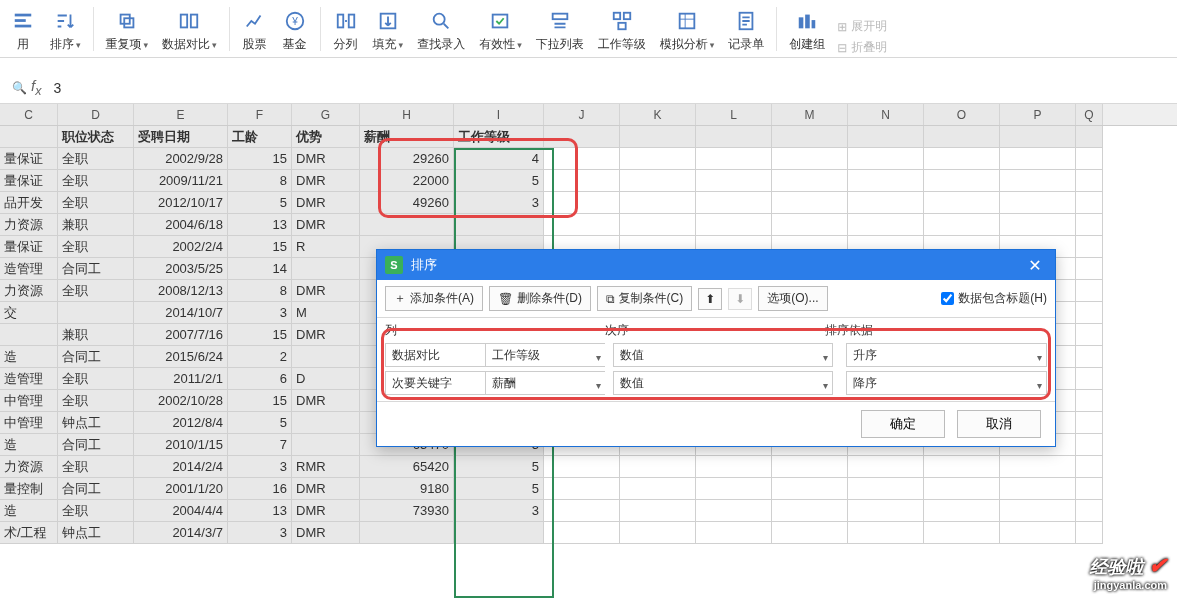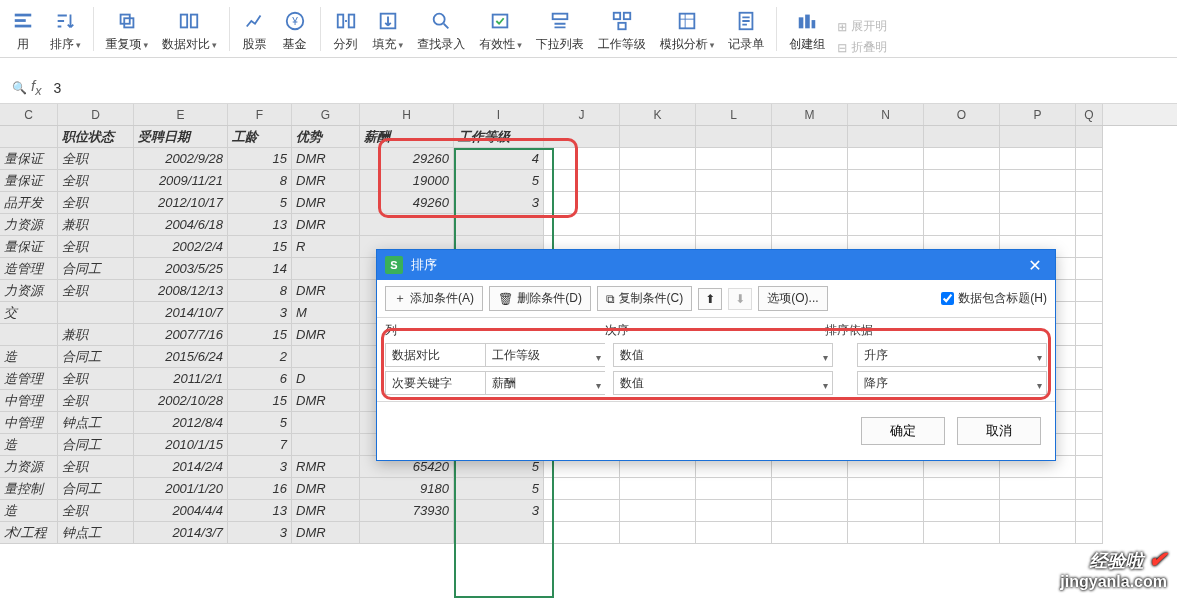--- a/index.html
+++ b/index.html
@@ -22,21 +22,21 @@
 .fx-bar .fx-ico { font-style: italic; color: #666; font-size: 15px; margin-right: 6px; }
 .fx-bar .fx-val { font-size: 14px; color: #333; padding-left: 6px; }
 .fx-bar .search-ico { margin-right: 4px; color: #666; }
 
 
 .col-headers { display: flex; height: 22px; background: #efefef; border-bottom: 1px solid #ccc; }
 .col-headers .ch { border-right: 1px solid #d4d4d4; text-align: center; line-height: 22px; font-size: 12px; color: #555; background: #e8e8e8; }
 
 
 .grid { position: relative; }
-.row { display: flex; height: 22px; font-style: italic; }
+.row { display: flex; height: 22px; }
 .cell { border-right: 1px solid #d0d0d0; border-bottom: 1px solid #d0d0d0; padding: 0 4px; line-height: 21px; font-size: 13px; overflow: hidden; white-space: nowrap; background: #e8e8e8; }
 .row.head .cell { font-weight: bold; background: #e8e8e8; }
 .cell.r { text-align: right; }
 .cell.white { background: #fff; }
 
 
 .redbox { position: absolute; border: 3px solid #e34545; border-radius: 10px; pointer-events: none; z-index: 50; }
 
 
 .dialog { position: absolute; top: 249px; left: 376px; width: 680px; background: #fff; border: 1px solid #1a6fd7; box-shadow: 0 4px 14px rgba(0,0,0,0.25); z-index: 100; }
@@ -56,29 +56,29 @@
 .dlg-grid-head div:nth-child(3) { width: 220px; }
 .dlg-grid-head div:nth-child(4) { flex: 1; }
 .dlg-rows { padding: 0 8px 4px 8px; }
 .dlg-row { display: flex; align-items: center; height: 28px; gap: 0; }
 .dlg-row .kw-label { width: 100px; border: 1px solid #ccc; border-right: none; height: 24px; line-height: 22px; padding: 0 6px; background: #fff; font-size: 12px; }
 .dlg-row .sel { border: 1px solid #ccc; height: 24px; line-height: 22px; padding: 0 6px; background: #fff; position: relative; font-size: 12px; }
 .dlg-row .sel::after { content: '▾'; position: absolute; right: 4px; top: 3px; color: #666; font-size: 10px; }
 .dlg-row .sel.col { width: 120px; border-right: none; }
 .dlg-row .sel.col::after { right: 4px; }
 .dlg-row .sel.basis { width: 220px; margin-left: 8px; }
-.dlg-row .sel.order { flex: 1; margin-left: 24px; }
-.dlg-foot { display: flex; justify-content: flex-end; gap: 12px; padding: 15px 14px; border-top: 1px solid #d8d8d8; }
+.dlg-row .sel.order { flex: 1; margin-left: 13px; }
+.dlg-foot { display: flex; justify-content: flex-end; gap: 12px; padding: 8px 14px; border-top: 1px solid #d8d8d8; }
 .dlg-foot button { width: 84px; height: 28px; border: 1px solid #bcbcbc; background: #fbfbfb; font-size: 13px; cursor: pointer; }
 
 
 .watermark { position: absolute; right: 10px; bottom: 10px; z-index: 200; color: #fff; text-shadow: 0 0 3px #000, 0 0 3px #000; font-weight: bold; font-size: 18px; font-style: italic; text-align: right; }
 .watermark .jl { font-family: cursive; }
 .watermark .chk { color: #ff3b30; font-size: 22px; }
-.watermark .url { font-size: 16px; font-style: normal; display: block; }
+.watermark .url { font-size: 11px; font-style: normal; display: block; }
 
 
 .sel-border-h { position: absolute; border: 2px solid #2e8b57; pointer-events: none; }
 </style>
 </head>
 <body>
 
 <div class="ribbon">
   <div class="ribbon-item">
     <span class="ico">
@@ -292,21 +292,21 @@
       <div class="cell white" style="width: 76px;"></div>
       <div class="cell white" style="width: 76px;"></div>
       <div class="cell white" style="width: 27px;"></div>
     </div>
     <div class="row">
       <div class="cell" style="width: 58px;">量保证</div>
       <div class="cell" style="width: 76px;">全职</div>
       <div class="cell r" style="width: 94px;">2009/11/21</div>
       <div class="cell r" style="width: 64px;">8</div>
       <div class="cell" style="width: 68px;">DMR</div>
-      <div class="cell r" style="width: 94px;">19000</div>
+      <div class="cell r" style="width: 94px;">22000</div>
       <div class="cell r" style="width: 90px;">5</div>
       <div class="cell white" style="width: 76px;"></div>
       <div class="cell white" style="width: 76px;"></div>
       <div class="cell white" style="width: 76px;"></div>
       <div class="cell white" style="width: 76px;"></div>
       <div class="cell white" style="width: 76px;"></div>
       <div class="cell white" style="width: 76px;"></div>
       <div class="cell white" style="width: 76px;"></div>
       <div class="cell white" style="width: 27px;"></div>
     </div>

